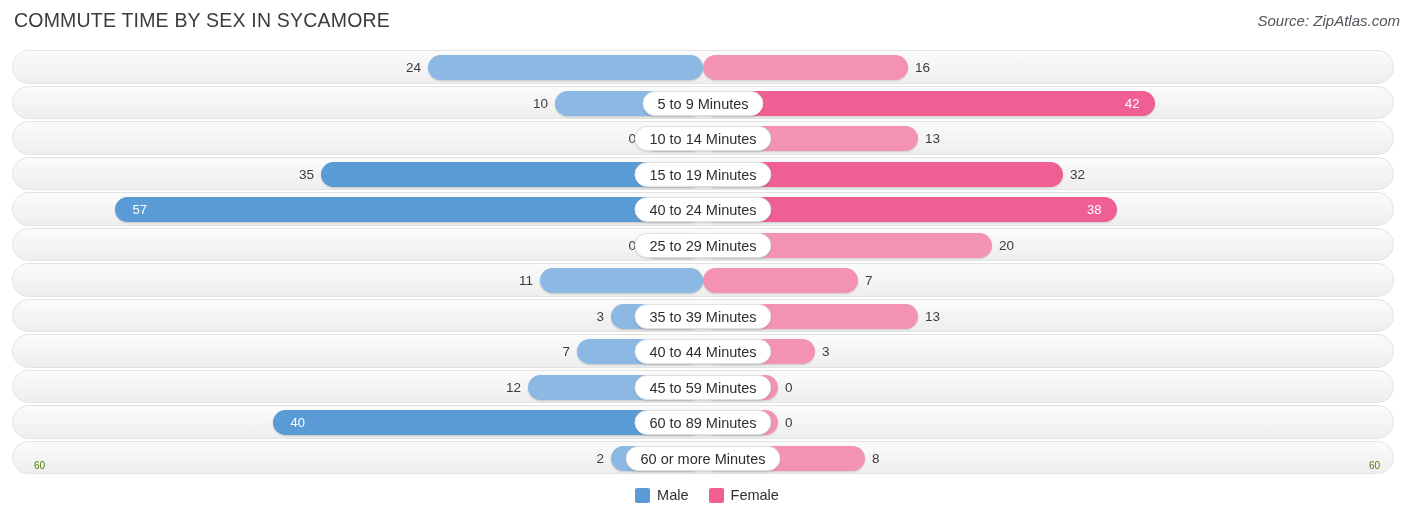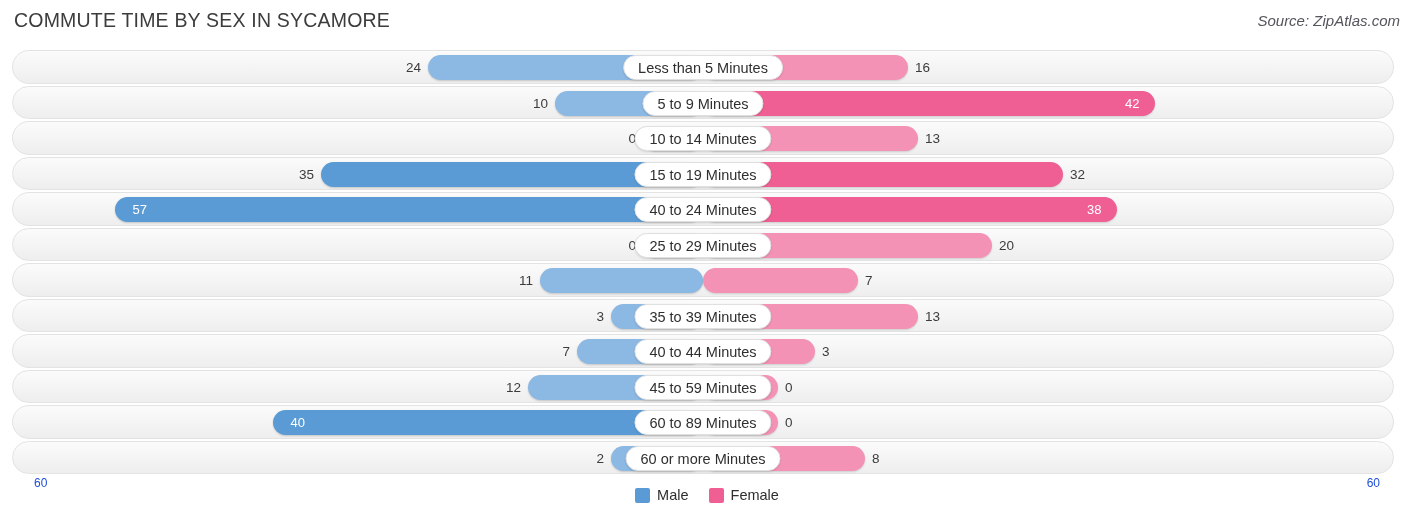--- a/index.html
+++ b/index.html
@@ -80,21 +80,21 @@
     border-radius:13px;
     font-size:14.5px;color:#2f2f2f;
     white-space:nowrap;
     box-shadow:0 1px 2px rgba(0,0,0,.13);
     box-sizing:border-box;
     z-index:3;
   }
 
   
   .axis{
-    position:absolute;top:476px;font-size:12px;color:#1d4ed8;
+    position:absolute;top:460px;font-size:10px;color:#4d7c0f;
   }
   .axis.left{left:34px;}
   .axis.right{right:34px;}
 
   .legend{
     position:absolute;left:0;right:0;top:487px;
     display:flex;justify-content:center;align-items:center;gap:20px;
     font-size:14.5px;color:#2f2f2f;
   }
   .legend .item{display:flex;align-items:center;gap:7px;}
@@ -108,21 +108,20 @@
   <div class="title">COMMUTE TIME BY SEX IN SYCAMORE</div>
   <div class="source">Source: ZipAtlas.com</div>
 
   <div class="chart" id="chart">
       <div class="row">
         <div class="track">
           <div class="bar male" style="width: 275px;"></div>
           <div class="val" style="right: calc(50% + 282px);">24</div>
           <div class="bar female" style="width: 205px;"></div>
           <div class="val" style="left: calc(50% + 212px);">16</div>
-          <div class="pill">Less than 5 Minutes</div>
         </div>
       </div>
       <div class="row">
         <div class="track">
           <div class="bar male" style="width: 148px;"></div>
           <div class="val" style="right: calc(50% + 155px);">10</div>
           <div class="bar female strong" style="width: 452px;"></div>
           <div class="val inside" style="left: calc(50% + 422px); text-align: center;">42</div>
           <div class="pill">5 to 9 Minutes</div>
         </div>

